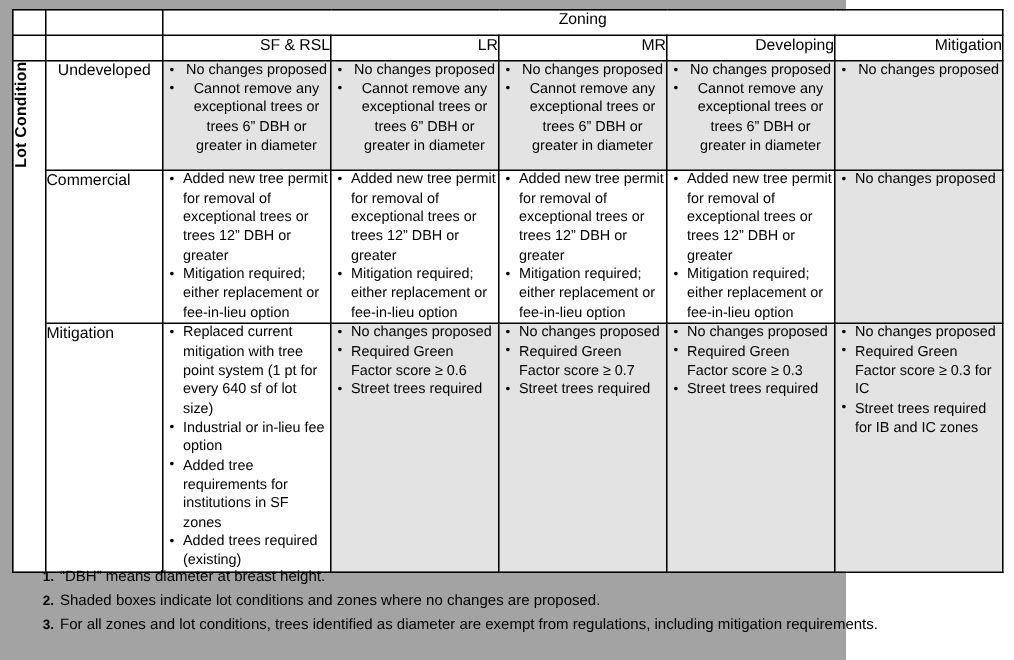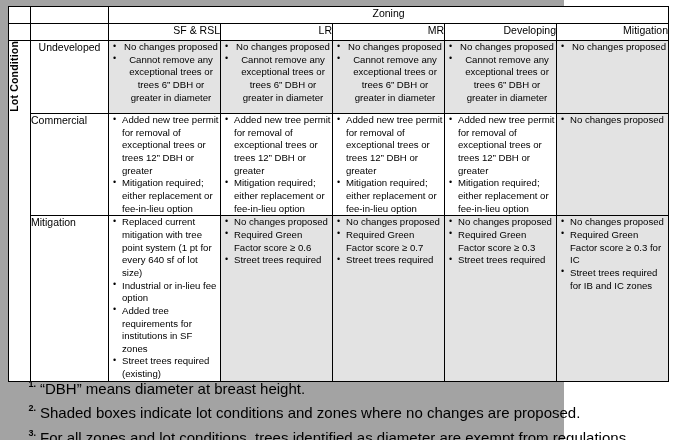--- a/index.html
+++ b/index.html
@@ -137,21 +137,21 @@
   }
   ol.notes-list {
     margin: 0;
     padding: 0 0 0 32px;
     list-style: none;
     counter-reset: noteidx;
   }
   ol.notes-list li {
     counter-increment: noteidx;
     position: relative;
-    font-size: 15px;
+    font-size: 10px;
     line-height: 1.62;
   }
   ol.notes-list li::before {
     content: counter(noteidx) ".";
     position: absolute;
     left: -18px;
     width: 14px;
     text-align: right;
     font-weight: bold;
     font-size: 9px;
@@ -262,21 +262,21 @@
       </tr>
 
       <tr class="r-developing">
         <td class="row-head">Mitigation</td>
 
         <td class="cell">
           <ul class="bullets">
             <li>Replaced current mitigation with tree point system (1 pt for every 640 sf of lot size)</li>
             <li>Industrial or in-lieu fee option</li>
             <li>Added tree requirements for institutions in SF zones</li>
-            <li>Street trees required (existing)</li>
+            <li>Added trees required (existing)</li>
           </ul>
         </td>
         <td class="cell shaded">
           <ul class="bullets">
             <li>No changes proposed</li>
             <li>Required Green Factor score ≥ 0.6</li>
             <li>Street trees required</li>
           </ul>
         </td>
         <td class="cell shaded">

